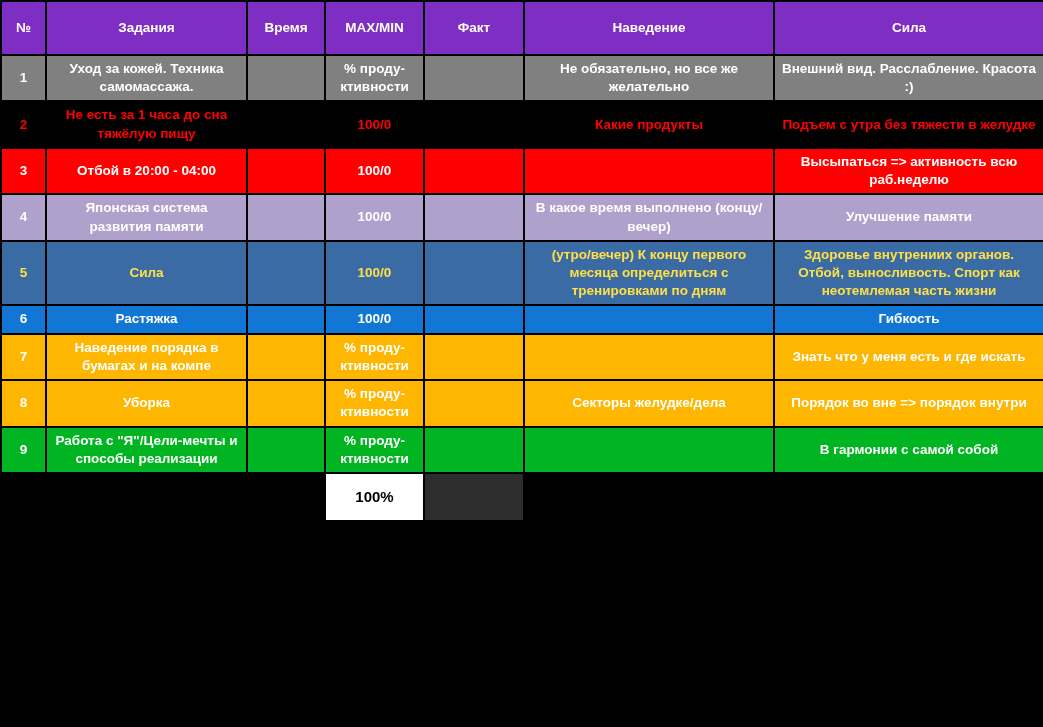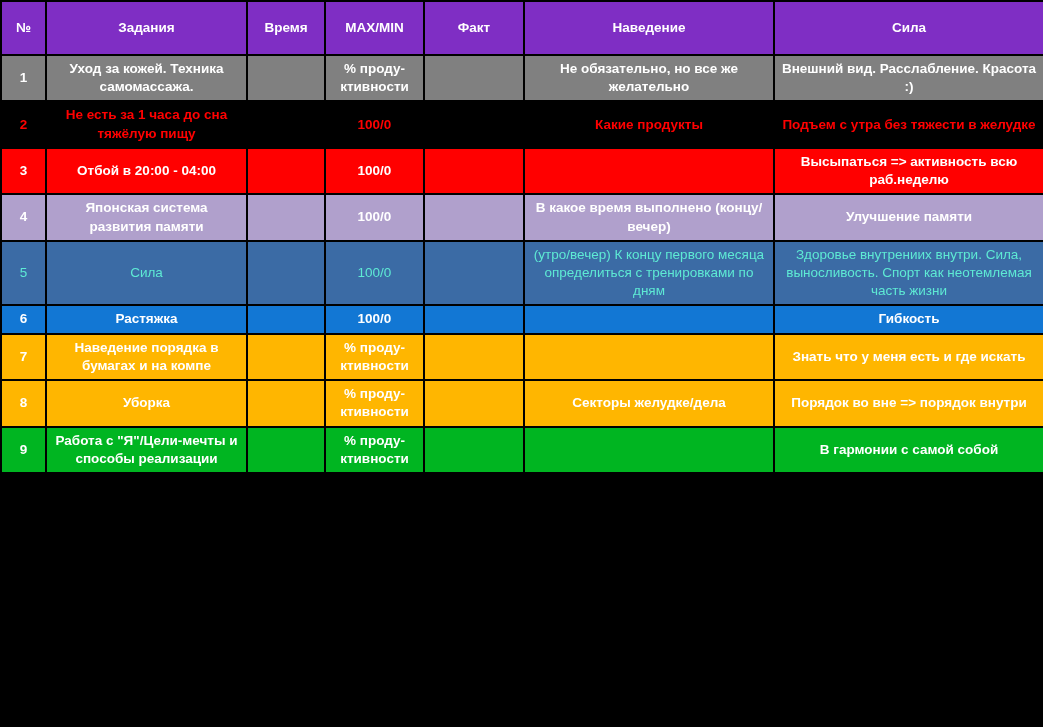--- a/index.html
+++ b/index.html
@@ -44,21 +44,21 @@
   col.c-goal  { width: 270px; }
 
   td.num { font-size: 15px; }
   td.mm  { font-weight: bold; }
 
   
   .r-gray   td { background: #808080; color: #ffffff; font-weight: bold; }
   .r-black  td { background: #000000; color: #ff0000; font-weight: bold; }
   .r-red    td { background: #ff0000; color: #ffffff; font-weight: bold; }
   .r-purple td { background: #b0a0cc; color: #ffffff; font-weight: bold; }
-  .r-blue   td { background: #3b6ba5; color: #5eead4; font-weight: normal; }
+  .r-blue   td { background: #3b6ba5; color: #fde047; font-weight: bold; }
   .r-cyan   td { background: #1277d4; color: #ffffff; font-weight: bold; }
   .r-orange td { background: #ffb600; color: #ffffff; font-weight: bold; }
   .r-green  td { background: #00b521; color: #ffffff; font-weight: bold; }
 
   
   tr.total-row td { background: #000000; border: 2px solid #000; height: 38px; }
   tr.total-row td.mm-total {
     background: #ffffff;
     color: #000000;
     font-weight: bold;
@@ -133,21 +133,21 @@
       <td>Улучшение памяти</td>
     </tr>
 
     <tr class="r-blue">
       <td class="num">5</td>
       <td>Сила</td>
       <td></td>
       <td class="mm">100/0</td>
       <td></td>
       <td>(утро/вечер) К концу первого месяца определиться с тренировками по дням</td>
-      <td>Здоровье внутрениих внутри. Сила, выносливость. Спорт как неотемлемая часть жизни</td>
+      <td>Здоровье внутрениих органов. Отбой, выносливость. Спорт как неотемлемая часть жизни</td>
     </tr>
 
     <tr class="r-cyan">
       <td class="num">6</td>
       <td>Растяжка</td>
       <td></td>
       <td class="mm">100/0</td>
       <td></td>
       <td></td>
       <td>Гибкость</td>
@@ -176,15 +176,24 @@
     <tr class="r-green">
       <td class="num">9</td>
       <td>Работа с "Я"/Цели-мечты и способы реализации</td>
       <td></td>
       <td class="mm">% проду-ктивности</td>
       <td></td>
       <td></td>
       <td>В гармонии с самой собой</td>
     </tr>
 
+    <tr class="total-row">
+      <td class="blank-cell"></td>
+      <td class="blank-cell"></td>
+      <td class="blank-cell"></td>
+      <td class="mm-total">100%</td>
+      <td class="fact-total"></td>
+      <td class="blank-cell"></td>
+      <td class="blank-cell"></td>
+    </tr>
 
   </tbody>
 </table>
 
 </body></html>

